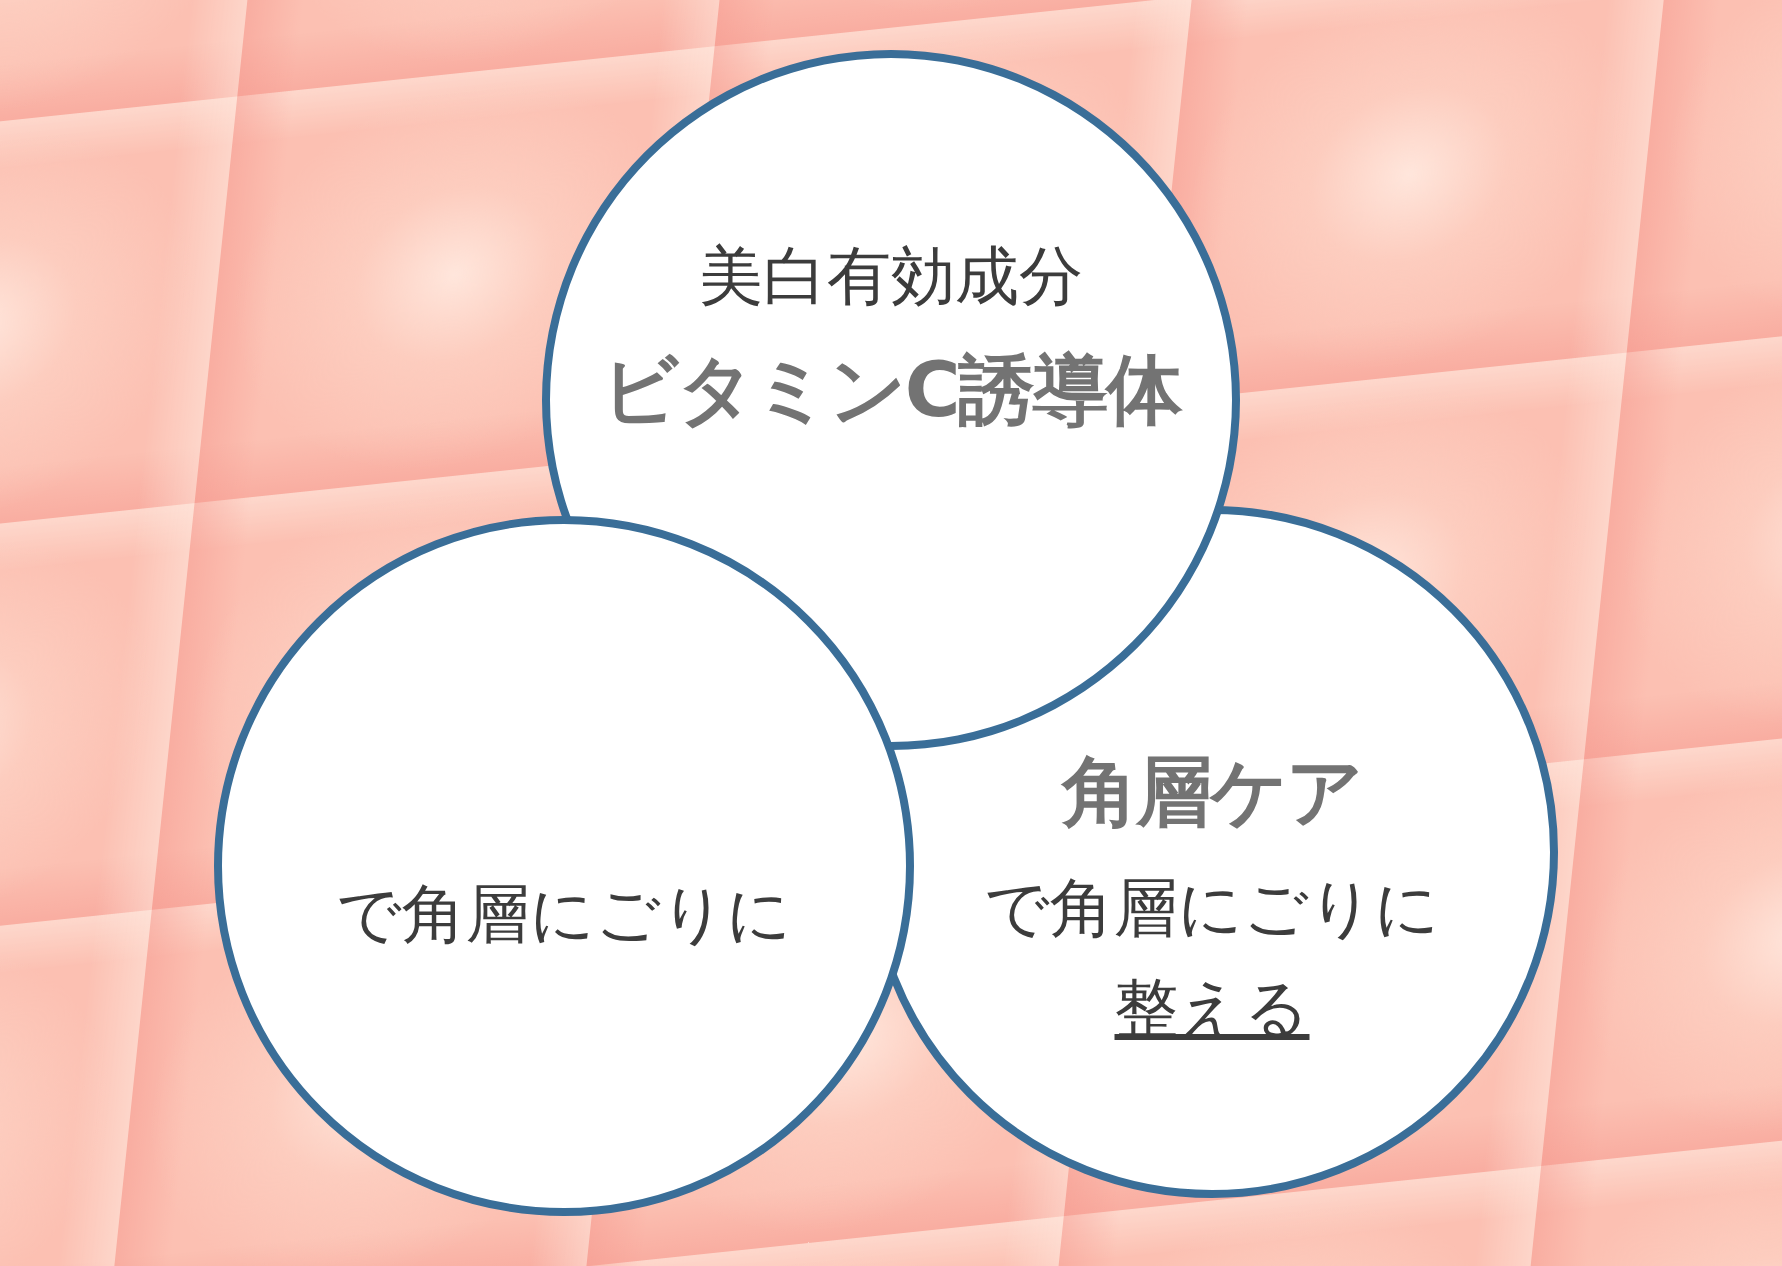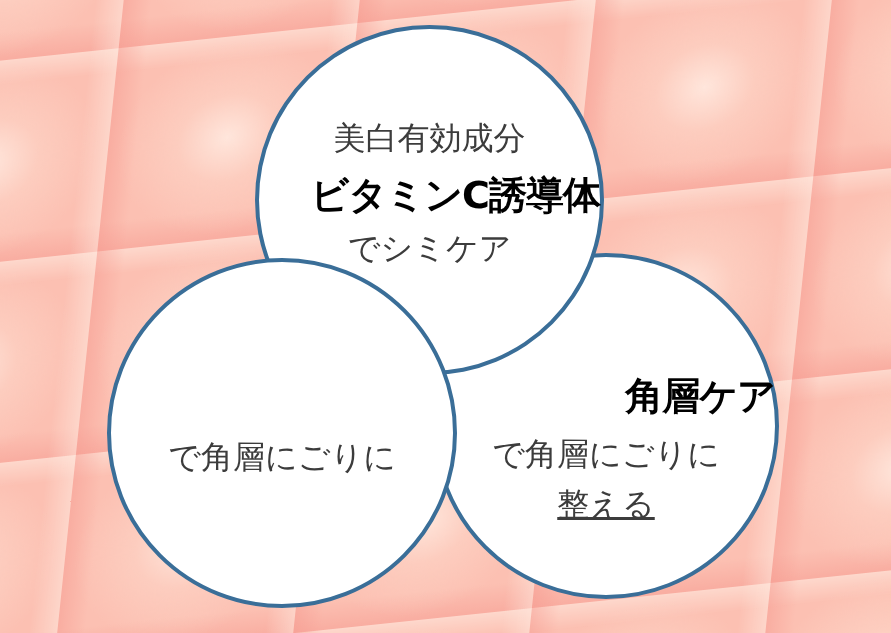--- a/index.html
+++ b/index.html
@@ -11,38 +11,37 @@
            background-color: #fcc0b2;
            background-image:
              radial-gradient(ellipse 110px 95px at 50% 50%, rgba(255,232,222,0.95) 0%, rgba(253,210,196,0.7) 45%, rgba(250,170,155,0.0) 100%),
              linear-gradient(90deg, rgba(245,150,140,0.45) 0%, rgba(245,150,140,0) 12%, rgba(245,150,140,0) 88%, rgba(255,235,225,0.5) 100%),
              linear-gradient(180deg, rgba(255,235,225,0.55) 0%, rgba(255,235,225,0) 12%, rgba(245,160,150,0) 86%, rgba(245,150,140,0.45) 100%);
            background-size: 240px 200px, 240px 200px, 240px 200px;
            background-position: 40px 10px, 40px 10px, 40px 10px; }
   .circle { position: absolute; border-radius: 50%; background: #ffffff;
             border: 4px solid #3a6e98; box-sizing: border-box;
             display: flex; flex-direction: column; align-items: center; }
-  .c-top { left: 255px; top: 25px; width: 349px; height: 350px; z-index: 2; }
+  .c-top { left: 271px; top: 25px; width: 349px; height: 350px; z-index: 2; }
   .c-right { left: 433px; top: 253px; width: 346px; height: 346px; z-index: 1; }
   .c-left { left: 107px; top: 258px; width: 350px; height: 350px; z-index: 3; }
   .line { position: absolute; left: 0; right: 0; text-align: center; white-space: nowrap; }
   .normal { color: #3c3c3c; font-size: 32px; letter-spacing: 0px; }
-  .bold { color: #000000; font-size: 38px; font-weight: bold; letter-spacing: -1px; text-align: right; }
+  .bold { color: #737373; font-size: 38px; font-weight: bold; letter-spacing: -1px; }
 </style>
 </head>
 <body>
 
 <div class="bg">
   <div class="tiles"></div>
 </div>
 
 <div class="circle c-top">
   <div class="line normal" style="top:88px;">美白有効成分</div>
   <div class="line bold" style="top:141px;">ビタミンC誘導体</div>
-  <div class="line normal" style="top:198px;">でシミケア</div>
 </div>
 
 <div class="circle c-right">
   <div class="line bold" style="top:114px;font-family:Liberation Serif, serif;">角層ケア</div>
   <div class="line normal" style="top:176px;">で角層にごりに</div>
   <div class="line normal" style="top:226px;text-decoration:underline;">整える</div>
 </div>
 
 <div class="circle c-left">
   <div class="line normal" style="top:174px;">で角層にごりに</div>

